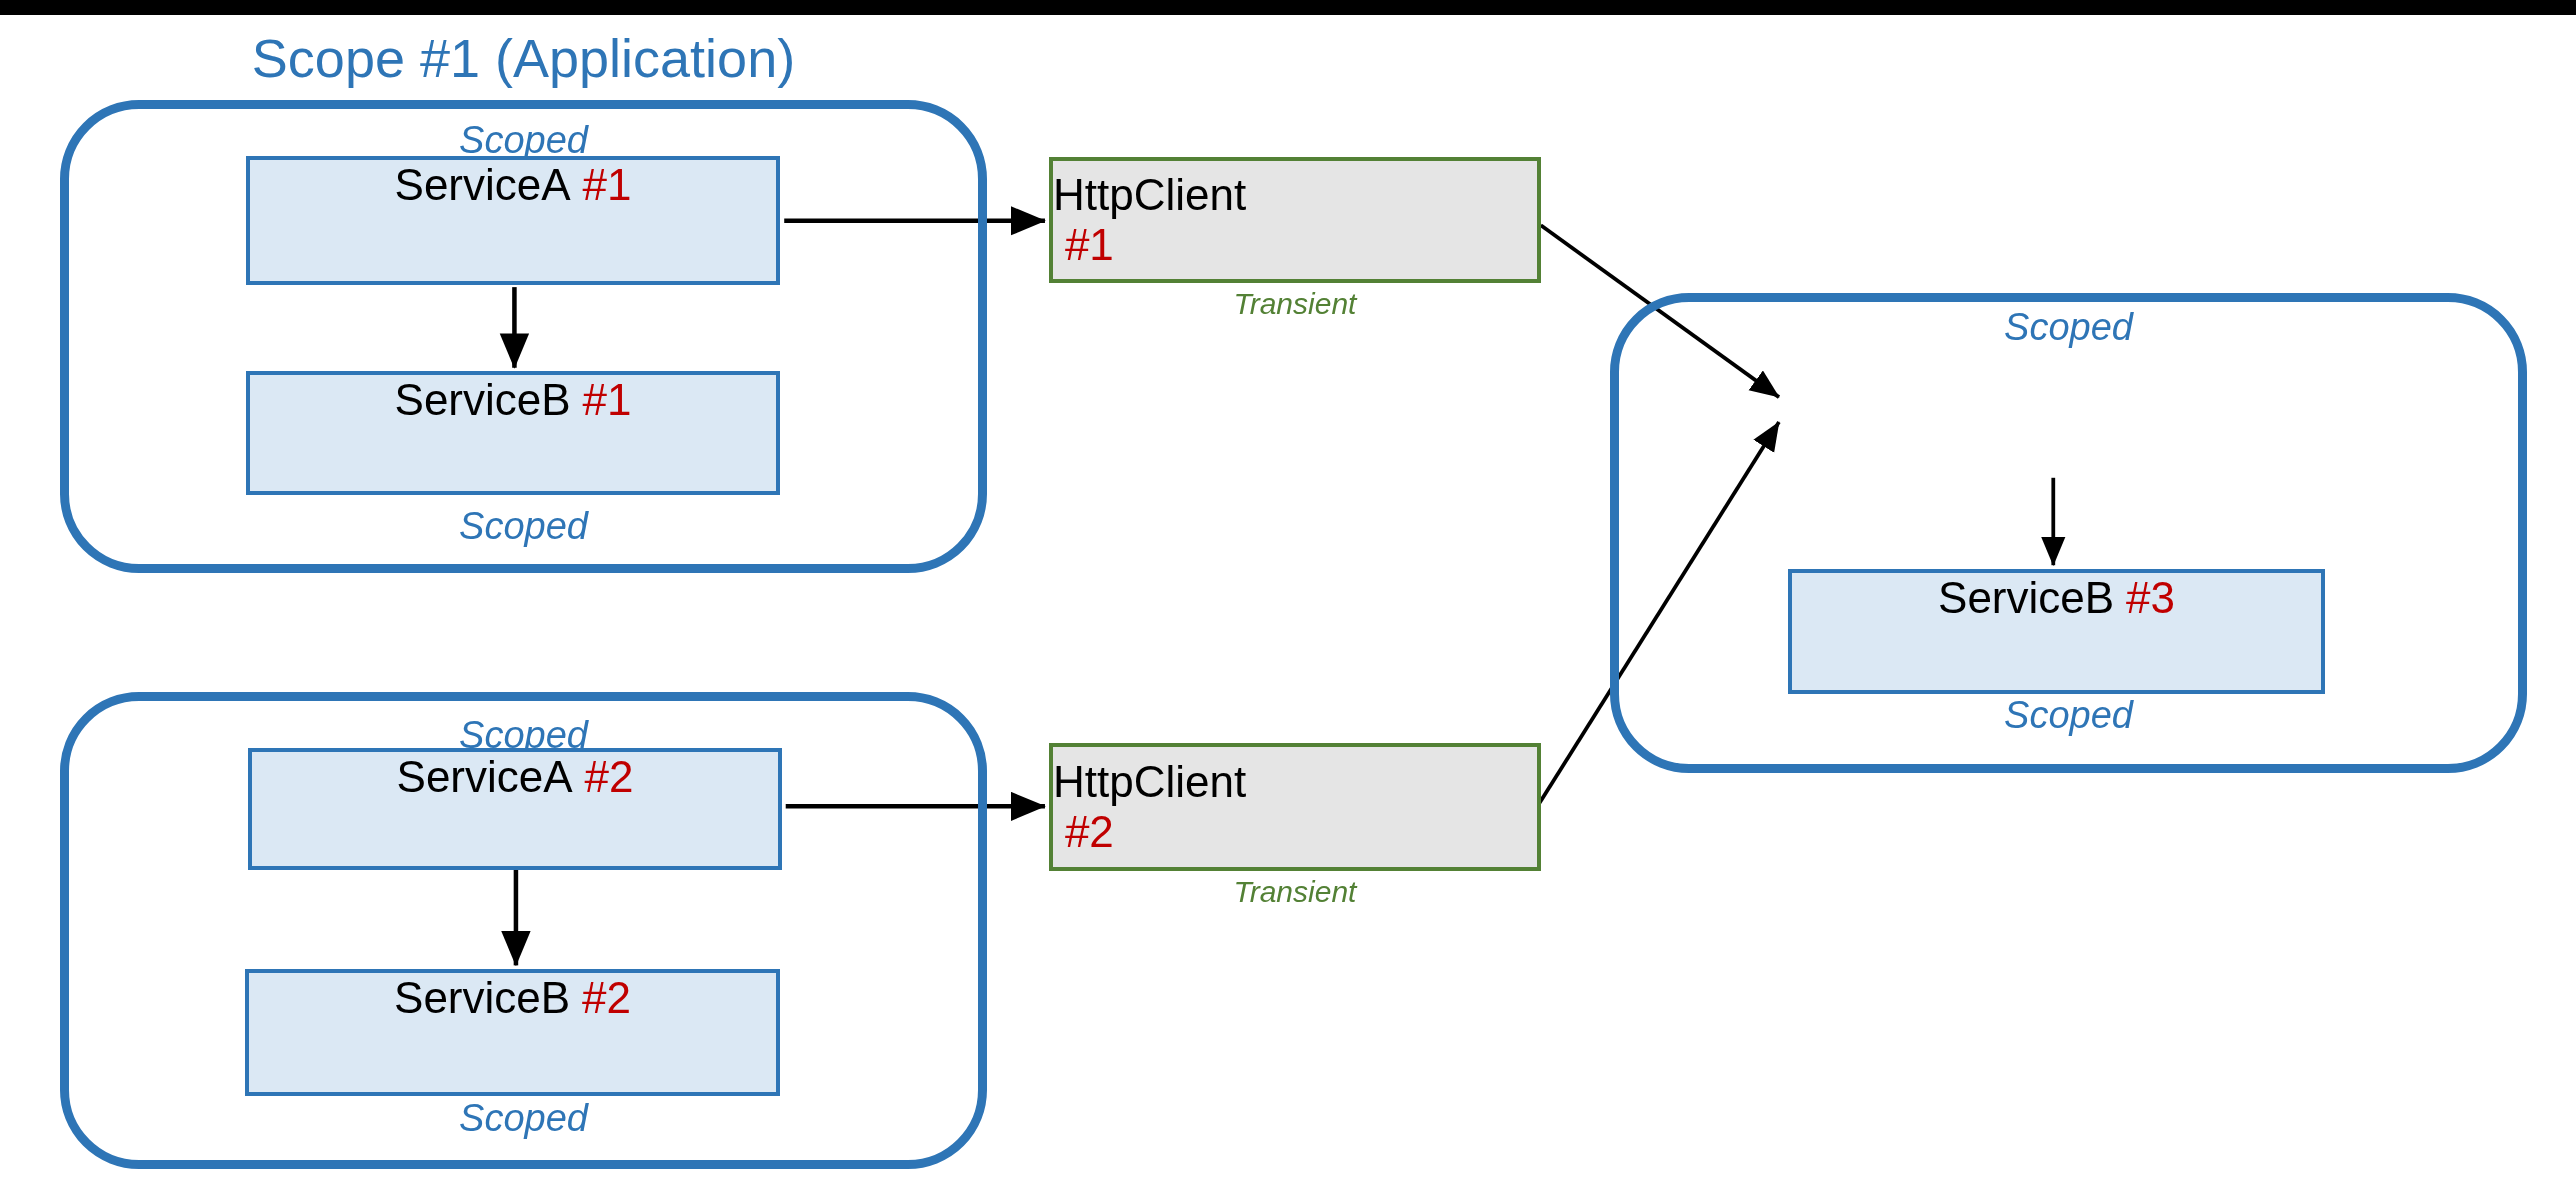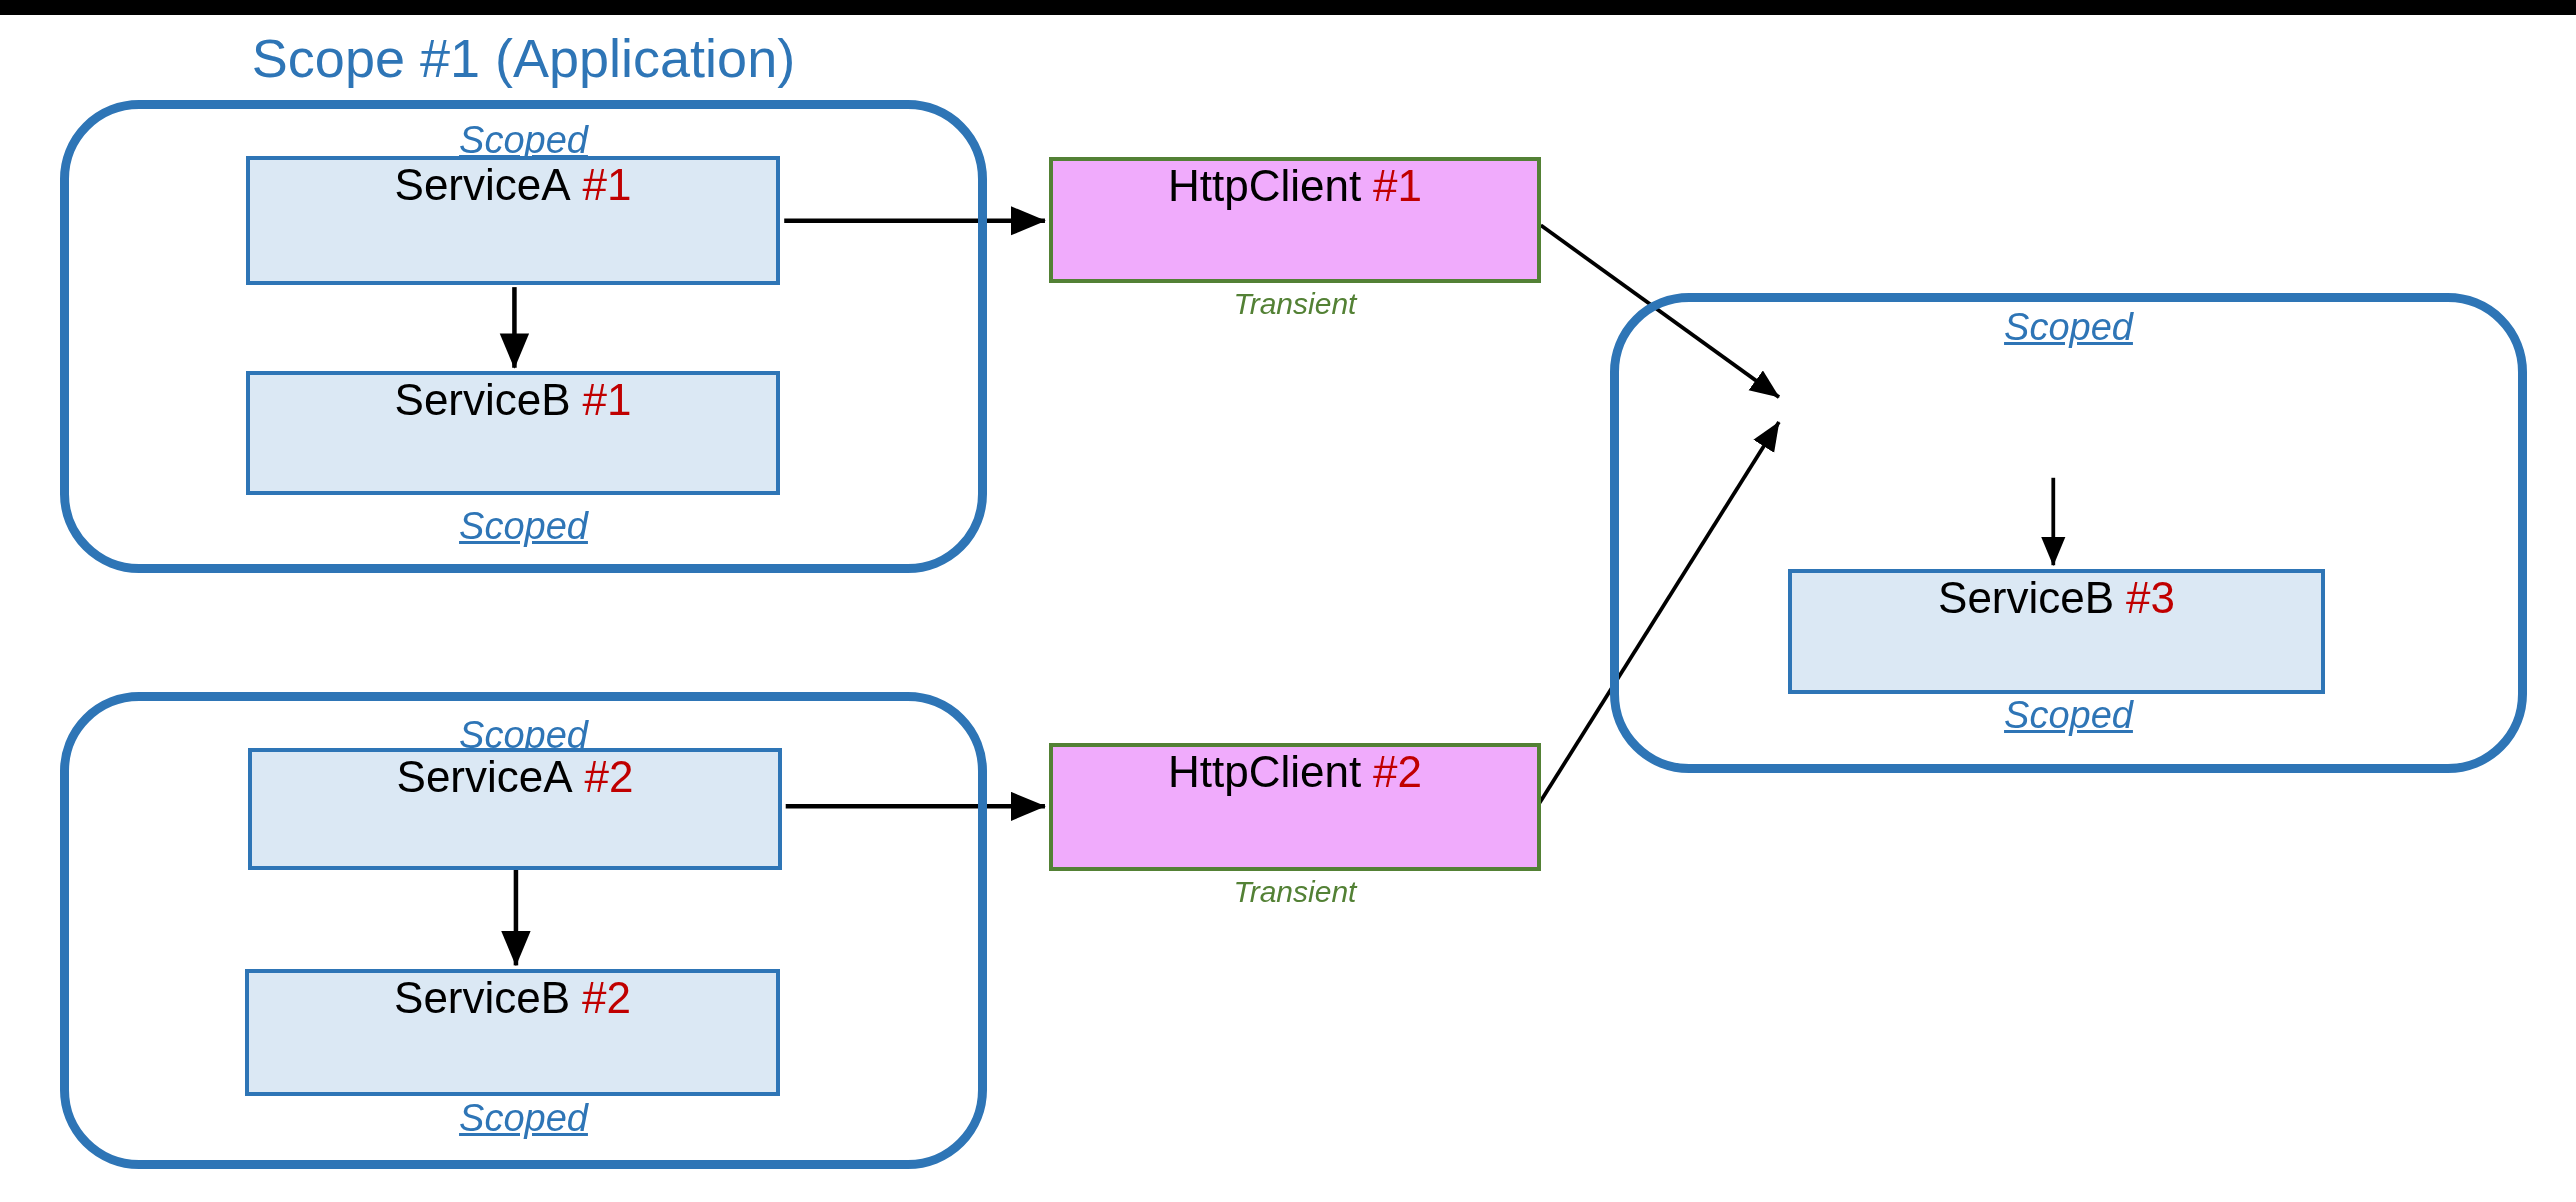--- a/index.html
+++ b/index.html
@@ -51,43 +51,43 @@
 
   .scoped {
     position: absolute;
     left: 0;
     width: 100%;
     text-align: center;
     color: #2E75B6;
     font-style: italic;
     font-size: 38px;
     line-height: 1.0;
-    text-decoration: underline;
   }
   .scoped.s1top { top: 12px; }
   .scoped.s1bot { top: 398px; }
   .scoped.s2top { top: 15px; }
   .scoped.s2bot { top: 398px; }
   .scoped.s3top { top: 6px;  }
   .scoped.s3bot { top: 394px; }
 
   .node {
     position: absolute;
     box-sizing: border-box;
     background: #DBE8F4;
     border: 4.5px solid #2E75B6;
     display: flex;
     justify-content: center;
     font-size: 44px;
     color: #000000;
     white-space: nowrap;
   }
   .node.green {
-    background: #f0abfc;
+    background: #e5e5e5;
     border-color: #538135;
+    flex-direction: column;
   }
   .inst { color: #C00000; margin-left: 0.27em; }
   .inst:empty { margin-left: 0; }
 
   
   #servicea1 { left: 177px; top: 47px;  width: 534px; height: 129px; }
   #serviceb1 { left: 177px; top: 262px; width: 534px; height: 124px; }
 
   
   #servicea2 { left: 179px; top: 47px;  width: 534px; height: 122px; }

